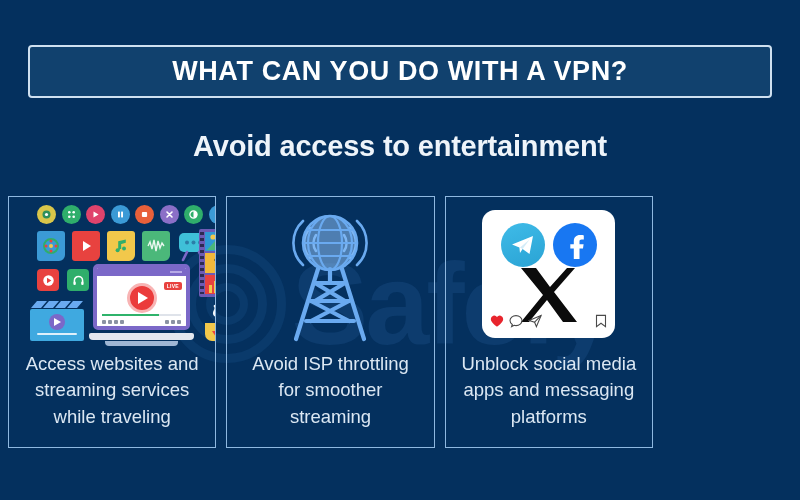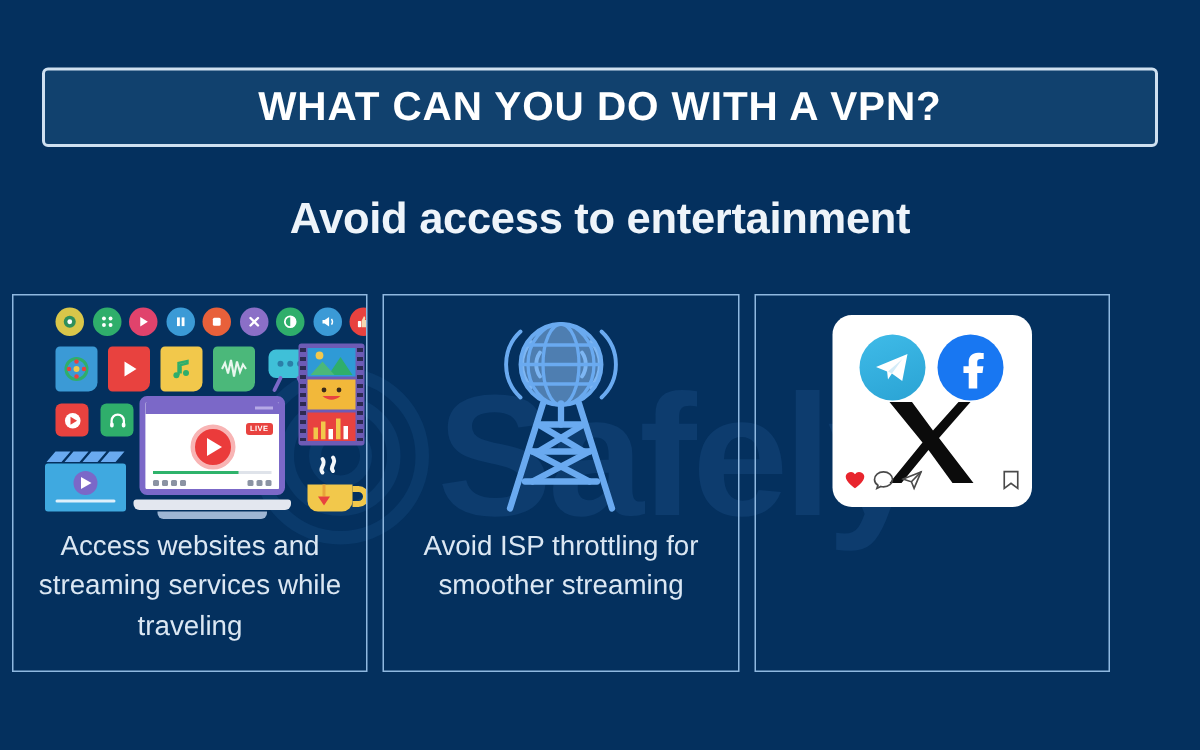--- a/index.html
+++ b/index.html
@@ -64,21 +64,21 @@
     font-size: 29px;
     font-weight: bold;
     letter-spacing: -0.2px;
     z-index: 2;
   }
 
   
   .cards {
     position: absolute;
     left: 8px; top: 196px;
-    width: 732px; height: 252px;
+    width: 645px; height: 252px;
     display: flex;
     gap: 10px;
     z-index: 1;
     border-radius: 17px;
   }
   .card {
     flex: 1 1 0;
     border: 1px solid #8fb8e0;
     position: relative;
     display: flex;
@@ -524,15 +524,16 @@
             </span>
           </span>
           <span>
             <svg width="12" height="14" viewBox="0 0 12 14">
                 <path d="M1.5 1.4 H10.5 V12.6 L6 9.2 L1.5 12.6 Z" fill="none" stroke="#4a4a4a" stroke-width="1.1"></path>
               </svg>
           </span>
         </div>
       </div>
     </div>
+    <div class="card-caption">Unblock social media apps and messaging platforms</div>
   </div>
 
 </div>
 
 </body></html>

